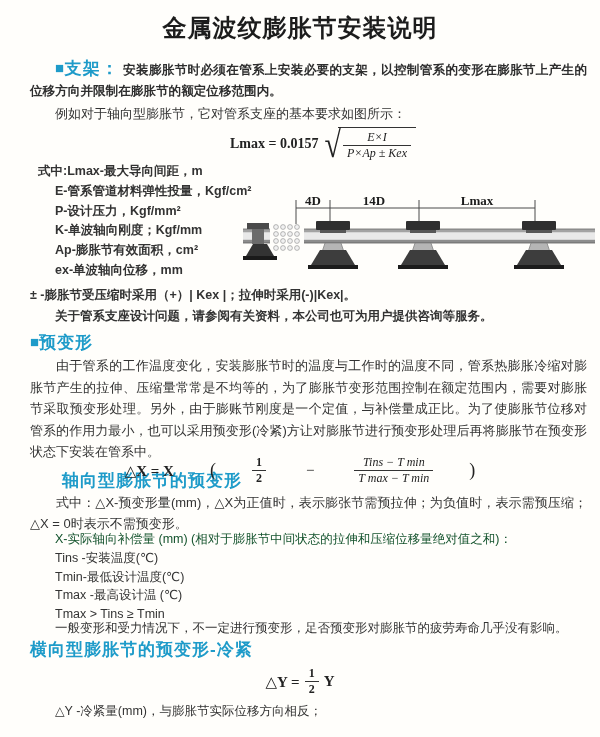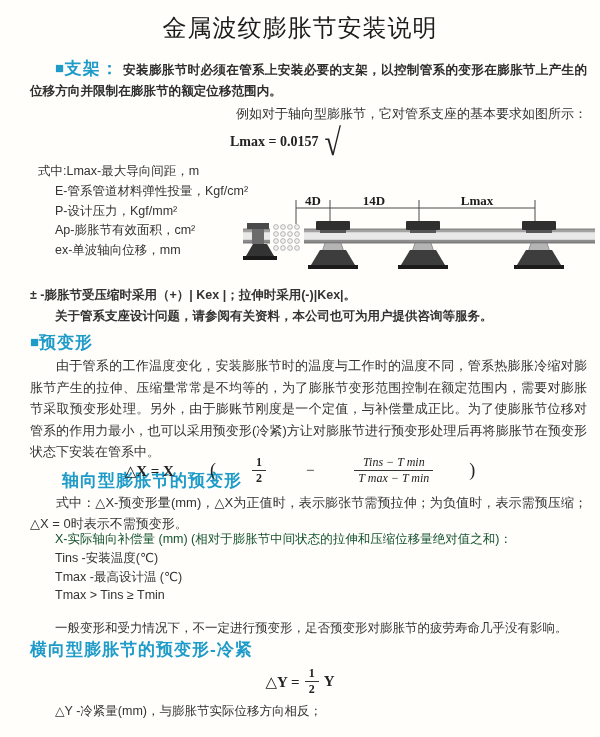--- a/index.html
+++ b/index.html
@@ -5,47 +5,47 @@
   html,body{margin:0;padding:0;}
   body{
     width:600px;height:737px;position:relative;overflow:hidden;
     background:#fffefb;color:#333;
     font-family:"Liberation Sans","DejaVu Sans",sans-serif;
   }
   .accent{color:#1e9bc9;}
   
   .page-title{
     position:absolute;top:12px;left:0;width:100%;text-align:center;
-    font-size:24px;font-weight:normal;color:#1c1c1c;letter-spacing:1px;
+    font-size:24px;font-weight:bold;color:#1c1c1c;letter-spacing:1px;
   }
   
   .support-para{
     position:absolute;left:30px;top:57px;width:557px;
     font-size:12.6px;line-height:21px;font-weight:bold;text-align:justify;
     text-indent:25px;color:#2e2e2e;
   }
   .sec-marker{font-size:15px;vertical-align:1px;}
   .sec-heading{font-size:17px;font-weight:bold;letter-spacing:1px;}
   .example-line{
     position:absolute;left:30px;top:104px;width:557px;
-    font-size:13px;line-height:19px;text-indent:25px;color:#333;font-weight:500;text-align:right;
+    font-size:13px;line-height:19px;text-indent:25px;color:#333;font-weight:500;
   }
   
   .formula{font-family:"Liberation Serif","DejaVu Serif",serif;color:#222;}
   .formula-lmax{position:absolute;left:230px;top:127px;display:flex;align-items:center;font-size:14px;font-weight:bold;}
   .sqrt{display:inline-flex;align-items:center;margin-left:6px;}
   .sqrt .rad{font-size:30px;font-weight:normal;line-height:1;margin-right:-3px;transform:scaleY(1.25);}
   .sqrt-box{border-top:1.5px solid #333;padding:1px 5px 0 5px;}
   .frac{display:inline-flex;flex-direction:column;align-items:center;font-size:12px;line-height:1.25;}
   .frac .num{padding:0 4px;}
   .frac .den{border-top:1px solid #333;padding:0 4px;}
   .frac .it, .it{font-style:italic;font-weight:normal;}
   
   .definitions{position:absolute;left:38px;top:162px;font-size:12.5px;line-height:19.8px;color:#333;}
-  .definitions div{white-space:nowrap;}
+  .definitions div{white-space:nowrap;font-weight:bold;}
   .definitions div + div{padding-left:17px;}
   .notes-block{position:absolute;left:30px;top:285px;width:557px;font-size:12.5px;line-height:20.5px;color:#333;font-weight:bold;}
   .notes-block .consult{text-indent:25px;}
   
   .diagram{position:absolute;left:243px;top:192px;width:352px;height:80px;}
   .diagram svg{display:block;}
   .dim-label{font-family:"Liberation Serif","DejaVu Serif",serif;font-weight:bold;font-size:13px;fill:#1c1c1c;}
   
   .preform-heading{position:absolute;left:30px;top:331px;font-weight:bold;}
   .preform-body{
@@ -76,27 +76,34 @@
 <div class="support-para">
   <span class="accent sec-marker">■</span><span class="accent sec-heading">支架：</span>
   <span>安装膨胀节时必须在管系上安装必要的支架，以控制管系的变形在膨胀节上产生的位移方向并限制在膨胀节的额定位移范围内。</span>
 </div>
 <div class="example-line">例如对于轴向型膨胀节，它对管系支座的基本要求如图所示：</div>
 
 <div class="formula formula-lmax">
   <span>Lmax = 0.0157</span>
   <span class="sqrt">
     <span class="rad">√</span>
+    <span class="sqrt-box">
+      <span class="frac">
+        <span class="num it">E×I</span>
+        <span class="den it">P×Ap ± Kex</span>
+      </span>
+    </span>
   </span>
 </div>
 
 <div class="definitions">
   <div>式中:Lmax-最大导向间距，m</div>
   <div>E-管系管道材料弹性投量，Kgf/cm²</div>
   <div>P-设计压力，Kgf/mm²</div>
+  <div>K-单波轴向刚度；Kgf/mm</div>
   <div>Ap-膨胀节有效面积，cm²</div>
   <div>ex-单波轴向位移，mm</div>
 </div>
 
 <div class="notes-block">
   <div>± -膨胀节受压缩时采用（+）| Kex |；拉伸时采用(-)|Kex|。</div>
   <div class="consult">关于管系支座设计问题，请参阅有关资料，本公司也可为用户提供咨询等服务。</div>
 </div>
 
 <div class="diagram">
@@ -195,20 +202,21 @@
     <span class="den it">T max − T min</span>
   </span>
   <span class="paren">)</span>
 </div>
 
 <div class="axial-explain">式中：△X-预变形量(mm)，△X为正值时，表示膨张节需预拉伸；为负值时，表示需预压缩；△X = 0时表示不需预变形。</div>
 <div class="x-def">X-实际轴向补偿量 (mm) (相对于膨胀节中间状态的拉伸和压缩位移量绝对值之和)：</div>
 
 <div class="temp-defs">
   <div>Tins -安装温度(℃)</div>
+  <div>Tmin-最低设计温度(℃)</div>
   <div>Tmax -最高设计温 (℃)</div>
   <div>Tmax &gt; Tins ≥ Tmin</div>
 </div>
 
 <div class="axial-note">一般变形和受力情况下，不一定进行预变形，足否预变形对膨胀节的疲劳寿命几乎没有影响。</div>
 
 <div class="lateral-heading accent">横向型膨胀节的预变形-冷紧</div>
 
 <div class="formula formula-lateral">
   <span>△Y =</span>

